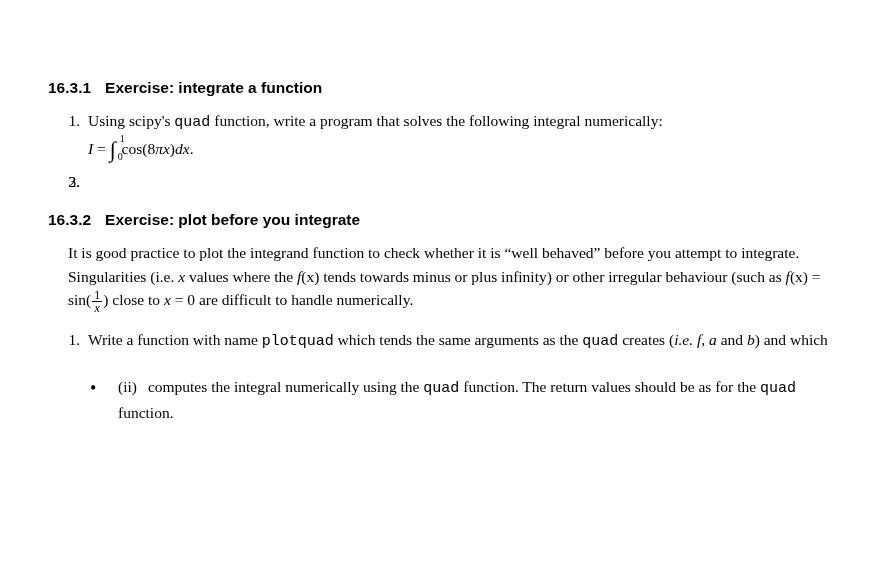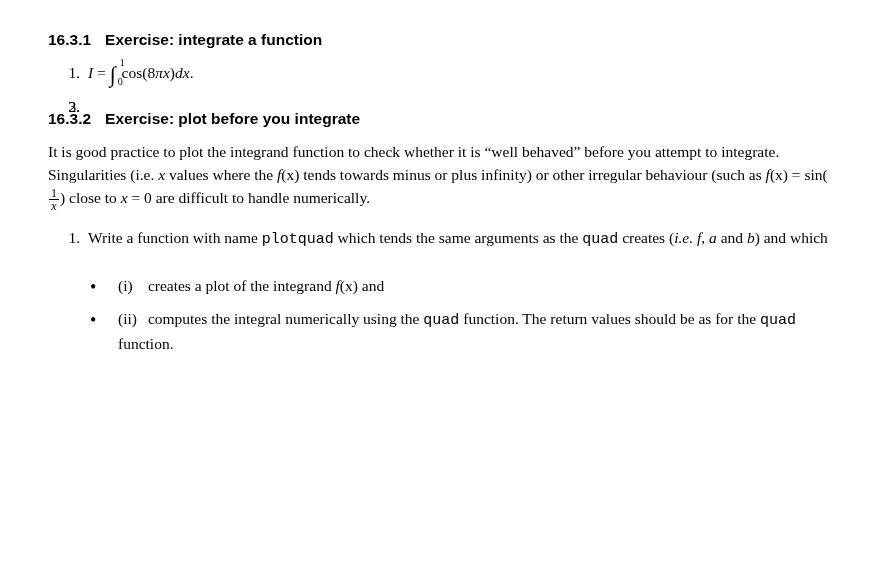--- a/index.html
+++ b/index.html
@@ -15,20 +15,21 @@
       padding: 28px 48px 30px 48px;
       color: #000;
       font-size: 15.5px;
       line-height: 1.5;
     }
     .subsection-heading {
       font-family: Arial, Helvetica, sans-serif;
       font-weight: bold;
       font-size: 15.5px;
       margin-bottom: 10px;
+      margin-top: 48px;
     }
     .subsection-number {
       margin-right: 14px;
     }
     .numbered-list {
       list-style: none;
       padding-left: 28px;
       margin-bottom: 22px;
     }
     .numbered-list > li {
@@ -37,20 +38,21 @@
       padding-left: 12px;
     }
     .numbered-list > li .item-number {
       position: absolute;
       left: -16px;
       width: 20px;
       text-align: right;
     }
     .paragraph {
       margin-bottom: 14px;
+      margin-left: 20px;
     }
     .bullet-list {
       list-style: none;
       padding-left: 42px;
       margin-top: 4px;
     }
     .bullet-list > li {
       margin-bottom: 10px;
       position: relative;
       padding-left: 28px;
@@ -120,20 +122,23 @@
 </head>
 <body>
 
 <div class="subsection-heading">
   <span class="subsection-number">16.3.1</span><span>Exercise: integrate a function</span>
 </div>
 
 <ol class="numbered-list">
   <li>
     <span class="item-number">1.</span>
+    <span>
+      <span>Using scipy's </span><span class="tt">quad</span><span> function, write a program that solves the following integral numerically:</span>
+    </span>
     <div class="integral-line">
       <span class="math-italic">I</span><span> = </span><span class="integral-limits"><span class="integral-sign">∫</span><span class="sup-lim">1</span><span class="sub-lim">0</span></span><span> cos(8</span><span class="math-italic">π</span><span class="math-italic">x</span><span>)</span><span class="math-italic">d</span><span class="math-italic">x</span><span>.</span>
     </div>
   </li>
   <li>
     <span class="item-number">2.</span>
   </li>
   <li>
     <span class="item-number">3.</span>
   </li>
@@ -151,18 +156,15 @@
   <li>
     <span class="item-number">1.</span>
     <span>
       <span>Write a function with name </span><span class="tt">plotquad</span><span> which tends the same arguments as the </span><span class="tt">quad</span><span> creates (</span><span class="math-italic">i.e.</span><span> </span><span class="math-italic">f</span><span>, </span><span class="math-italic">a</span><span> and </span><span class="math-italic">b</span><span>) and which</span>
     </span>
   </li>
 </ol>
 
 <ul class="bullet-list">
   <li>
-    <span class="roman-label">(i)</span><span> creates a plot of the integrand </span><span class="math-italic">f</span><span>(x)</span><span> and</span>
-  </li>
-  <li>
     <span class="roman-label">(ii)</span><span> computes the integral numerically using the </span><span class="tt">quad</span><span> function. The return values should be as for the </span><span class="tt">quad</span><span> function.</span>
   </li>
 </ul>
 
 </body></html>

